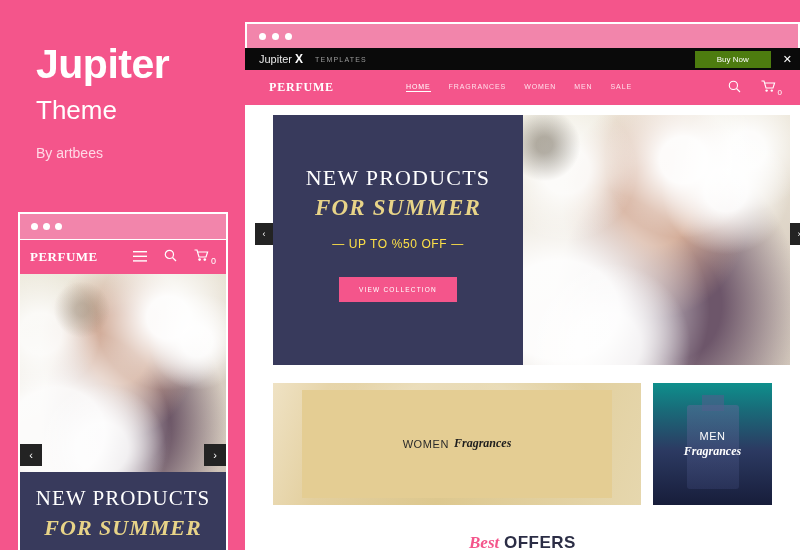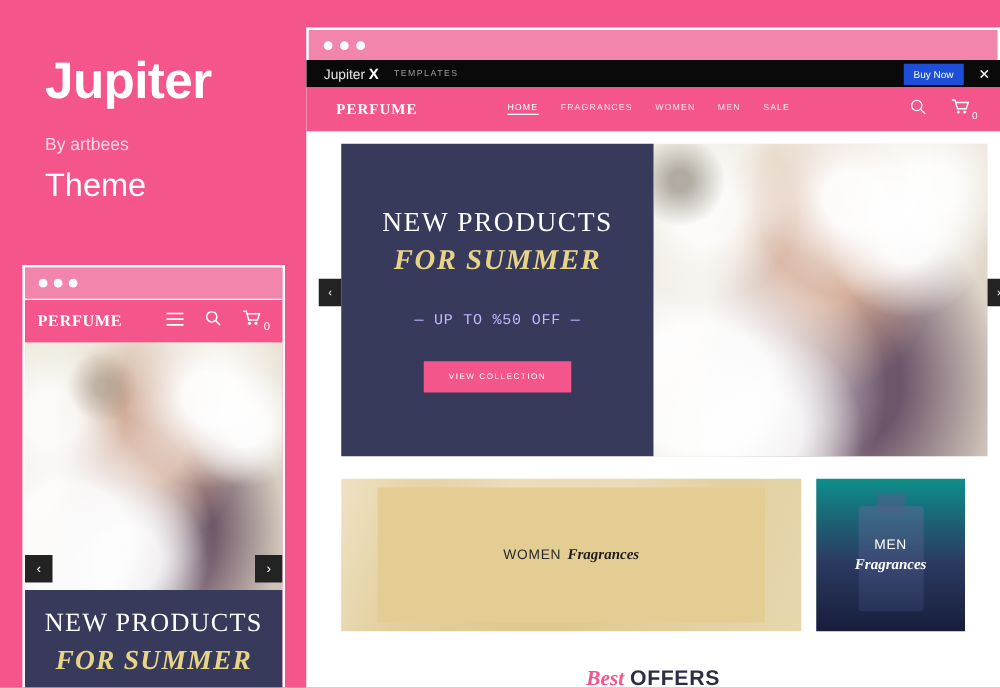--- a/index.html
+++ b/index.html
@@ -201,24 +201,24 @@
   }
   #topbar-templates {
     font-size: 7px;
     color: #9a9a9a;
     letter-spacing: 1.2px;
     margin-left: 9px;
     align-self: center;
   }
   #buy-now-button {
     margin-left: auto;
-    background: #1d4ed8;
+    background: #4d7c0f;
     color: #ffffff;
     font-size: 8px;
-    padding: 4px 8px;
+    padding: 4px 22px;
     border: none;
     cursor: pointer;
     text-align: right;
   }
   #topbar-close {
     color: #ffffff;
     font-size: 11px;
     margin-left: 12px;
     cursor: pointer;
   }
@@ -290,24 +290,23 @@
     font-family: "Liberation Serif", serif;
     font-style: italic;
     font-weight: bold;
     font-size: 23px;
     color: #e8d488;
     letter-spacing: 1.2px;
     margin-top: 4px;
   }
   #hero-offer {
     font-size: 12px;
-    color: #c4b5fd;
+    color: #fde047;
     letter-spacing: 0.6px;
-    margin-top: 28px;
-    font-family: Liberation Mono, monospace;
+    margin-top: 16px;
   }
   #hero-cta {
     margin-top: 26px;
     background: #f4558b;
     color: #ffffff;
     font-size: 6.5px;
     letter-spacing: 1.2px;
     padding: 9px 20px;
     border: none;
     cursor: pointer;
@@ -452,22 +451,22 @@
     letter-spacing: 0.5px;
   }
 </style>
 </head>
 <body>
 
 <div id="left-panel">
 
   <div id="brand-block">
     <div id="brand-title">Jupiter</div>
+    <div id="brand-sub">Theme</div>
     <div id="brand-author">By artbees</div>
-    <div id="brand-sub">Theme</div>
   </div>
 
   <div id="mobile-mockup">
 
     <div id="mobile-chrome">
       <span class="chrome-dot"></span>
       <span class="chrome-dot"></span>
       <span class="chrome-dot"></span>
     </div>
 

